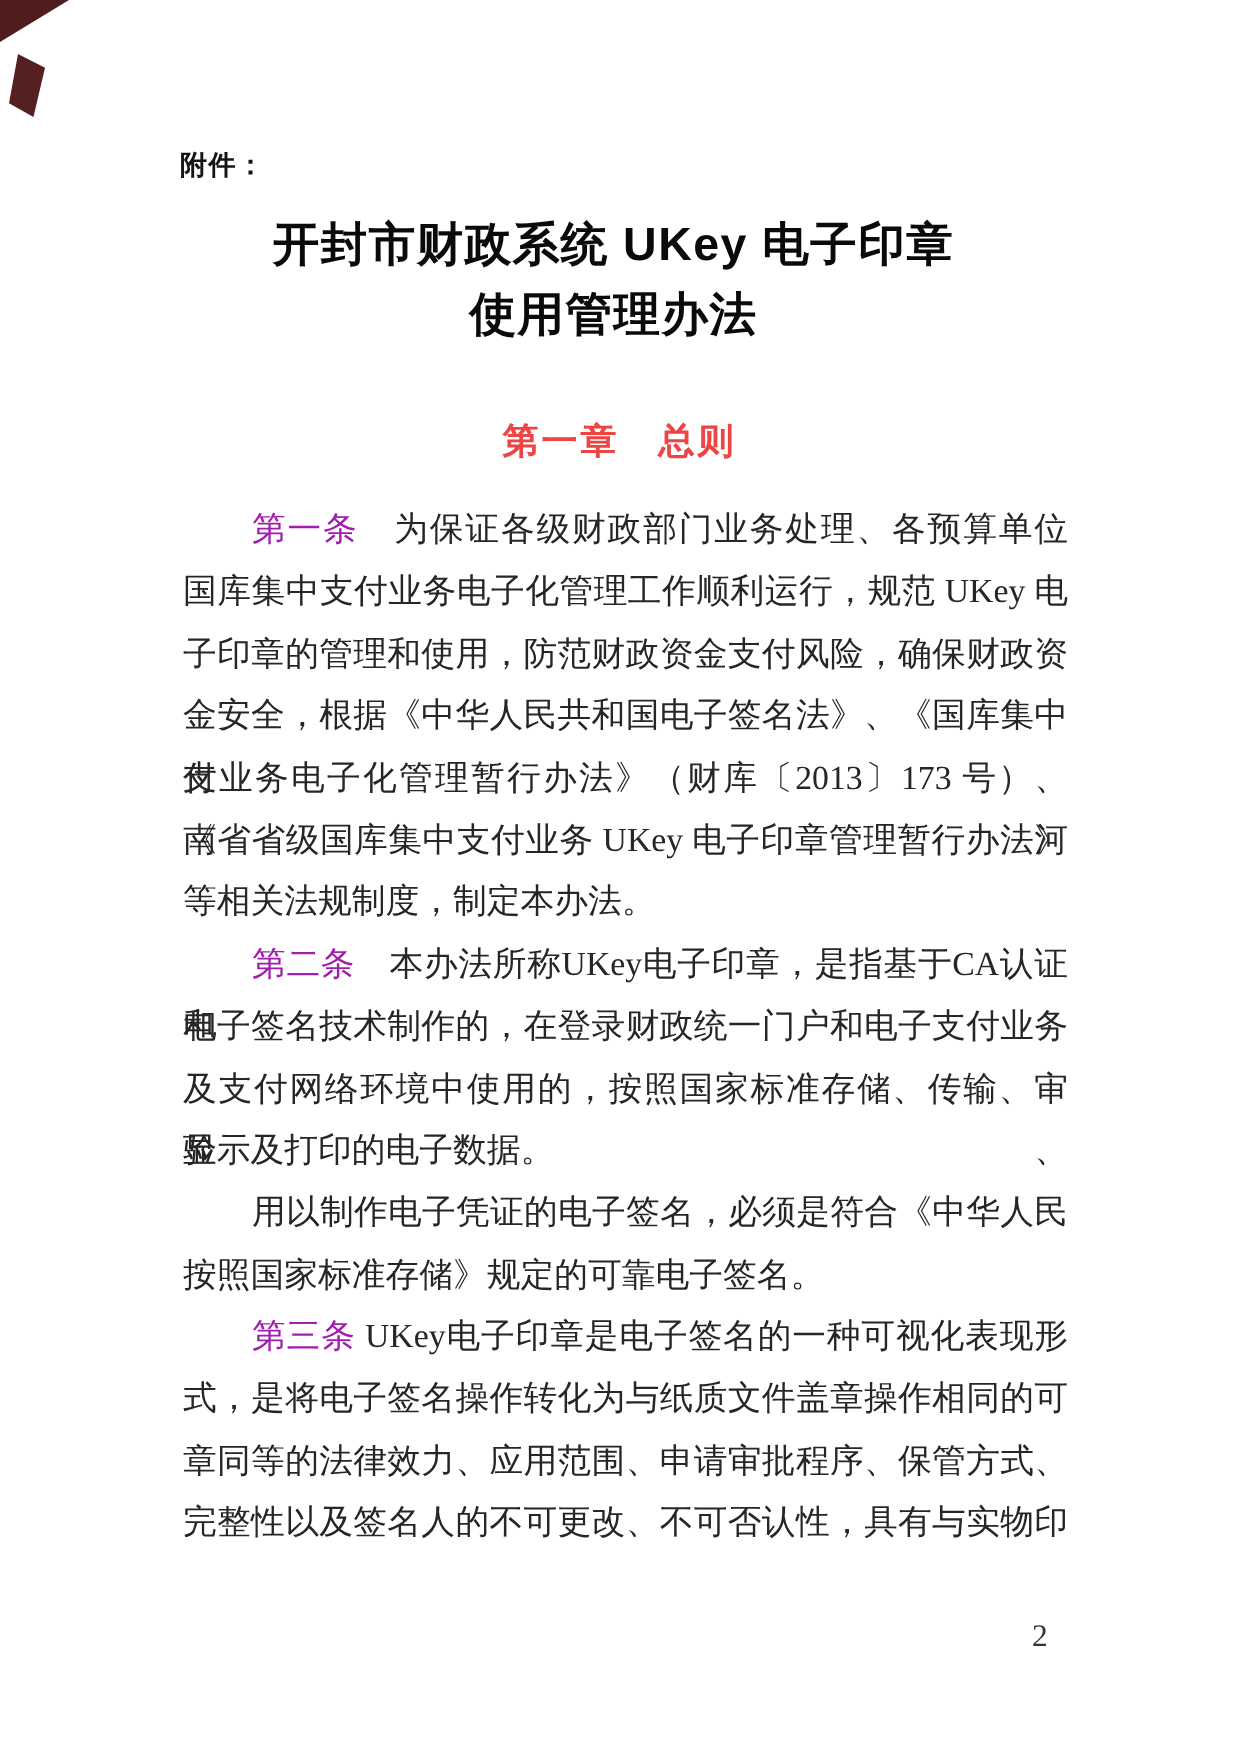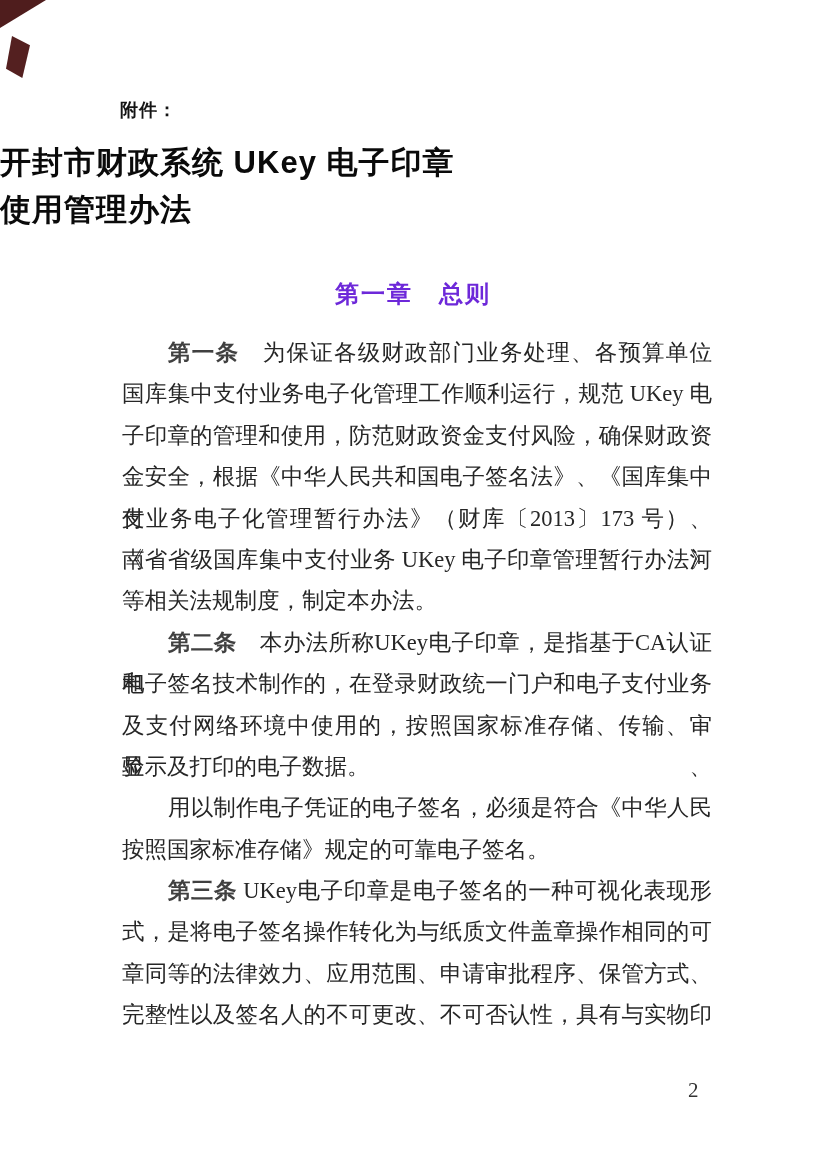--- a/index.html
+++ b/index.html
@@ -30,52 +30,53 @@
   .attachment-label {
     position: absolute; left: 120px; top: 98px;
     font-family: "Liberation Sans", "DejaVu Sans", sans-serif;
     font-weight: 600;
     font-size: 18px;
     color: #141414;
     letter-spacing: 1px;
   }
   .title-block {
     position: absolute; left: 0; top: 139px; width: 818px;
+    text-align: center;
     font-family: "Liberation Sans", "DejaVu Sans", sans-serif;
     font-weight: 800;
     font-size: 31px;
     line-height: 47px;
     color: #0a0a0a;
     letter-spacing: 1px;
   }
   .chapter-heading {
     position: absolute; left: 0; top: 278px; width: 826px;
     text-align: center;
     font-family: Liberation Mono, monospace;
     font-weight: bold;
     font-size: 24px;
-    color: #6d28d9;
+    color: #ef4444;
     letter-spacing: 2px;
   }
   .body-text {
     position: absolute; left: 122px; top: 332px;
     width: 590px;
     color: #262626;
   }
   .body-line {
     height: 41.4px;
     font-size: 22.5px;
     line-height: 41.4px;
     text-align: justify;
     text-align-last: justify;
     color: #262626;
   }
   .body-line.short { text-align-last: left; }
   .body-line.indent { text-indent: 46px; }
-  .article-label { font-weight: bold; color: #404040; margin-top: 20px; }
+  .article-label { font-weight: normal; color: #a21caf; margin-top: 20px; }
   .page-number {
     position: absolute; left: 688px; top: 1078px;
     font-size: 21px;
     color: #333333;
     font-family: "Liberation Serif", "DejaVu Serif", serif;
   }
 </style>
 </head>
 <body>
 

